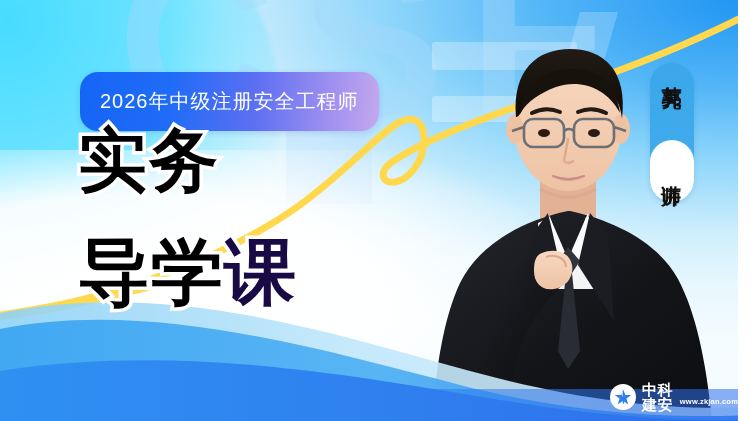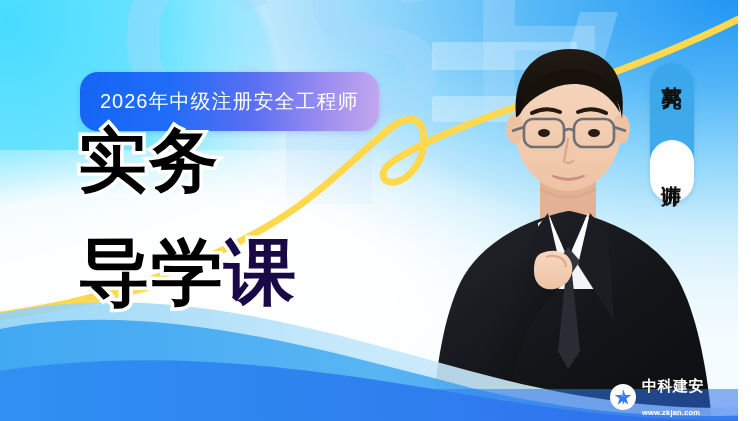--- a/index.html
+++ b/index.html
@@ -137,21 +137,21 @@
     display:flex;align-items:center;
     padding-left:10px;
     gap:6px;
   }
   .brand-logo{
     width:26px;height:26px;border-radius:50%;
     background:#fff;
     display:flex;align-items:center;justify-content:center;
     flex:0 0 26px;
   }
-  .brand-text{display:flex;flex-direction:column;justify-content:center;line-height:1;}
+  .brand-text{display:flex;flex-direction:row;justify-content:center;line-height:1;}
   .brand-name{font-size:15px;font-weight:700;color:#fff;letter-spacing:.5px;}
   .brand-url{font-size:7.5px;font-weight:700;color:#fff;letter-spacing:.2px;margin-top:16px;}
 </style>
 </head>
 <body>
 
 <div class="poster">
 
   <div class="bg-base"></div>
   <div class="bg-cyan-left"></div>

